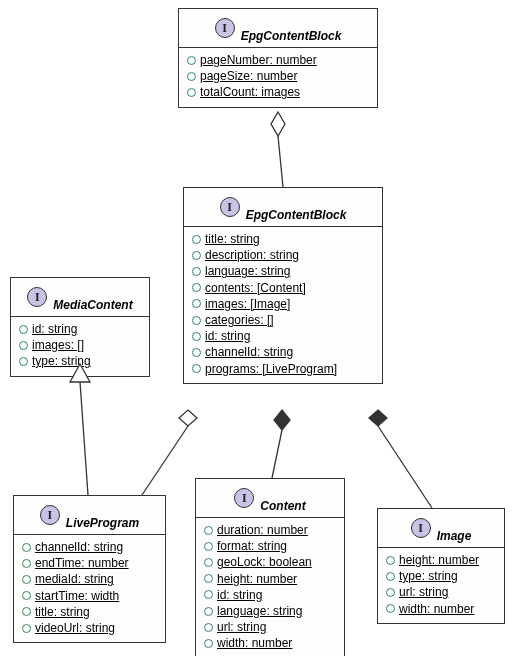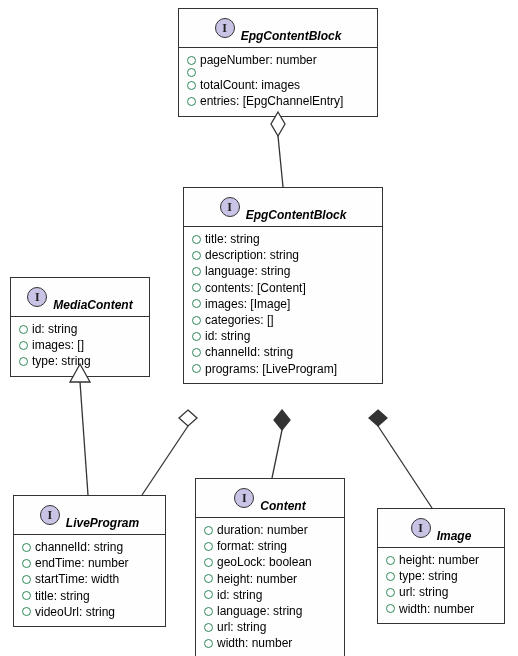--- a/index.html
+++ b/index.html
@@ -43,20 +43,21 @@
     align-items: center;
     justify-content: center;
     font-weight: bold;
     font-style: normal;
     font-family: serif;
     font-size: 12px;
     color: #222;
   }
   .class-body {
     padding: 4px 8px 6px 8px;
+    text-decoration: underline;
   }
   .attr {
     display: flex;
     align-items: center;
     gap: 4px;
     line-height: 1.35;
     white-space: nowrap;
   }
   .attr .ring {
     width: 7px;
@@ -81,29 +82,26 @@
     <span class="i-badge">I</span>
     <span class="title">EpgContentBlock</span>
   </div>
   <div class="class-body">
     <div class="attr">
         <span class="ring"></span>
         <span>pageNumber: number</span>
       </div>
     <div class="attr">
         <span class="ring"></span>
+        <span>pageSize: number</span>
       </div>
     <div class="attr">
         <span class="ring"></span>
         <span>totalCount: images</span>
       </div>
-    <div class="attr">
-        <span class="ring"></span>
-        <span>entries: [EpgChannelEntry]</span>
-      </div>
   </div>
 </div>
 
 <div class="class-box" style="left:183px; top:187px; width:200px;">
   <div class="class-header">
     <span class="i-badge">I</span>
     <span class="title">EpgContentBlock</span>
   </div>
   <div class="class-body">
     <div class="attr">
@@ -172,20 +170,24 @@
     <span class="title">LiveProgram</span>
   </div>
   <div class="class-body">
     <div class="attr">
         <span class="ring"></span>
         <span>channelId: string</span>
       </div>
     <div class="attr">
         <span class="ring"></span>
         <span>endTime: number</span>
+      </div>
+    <div class="attr">
+        <span class="ring"></span>
+        <span>mediaId: string</span>
       </div>
     <div class="attr">
         <span class="ring"></span>
         <span>startTime: width</span>
       </div>
     <div class="attr">
         <span class="ring"></span>
         <span>title: string</span>
       </div>
     <div class="attr">

